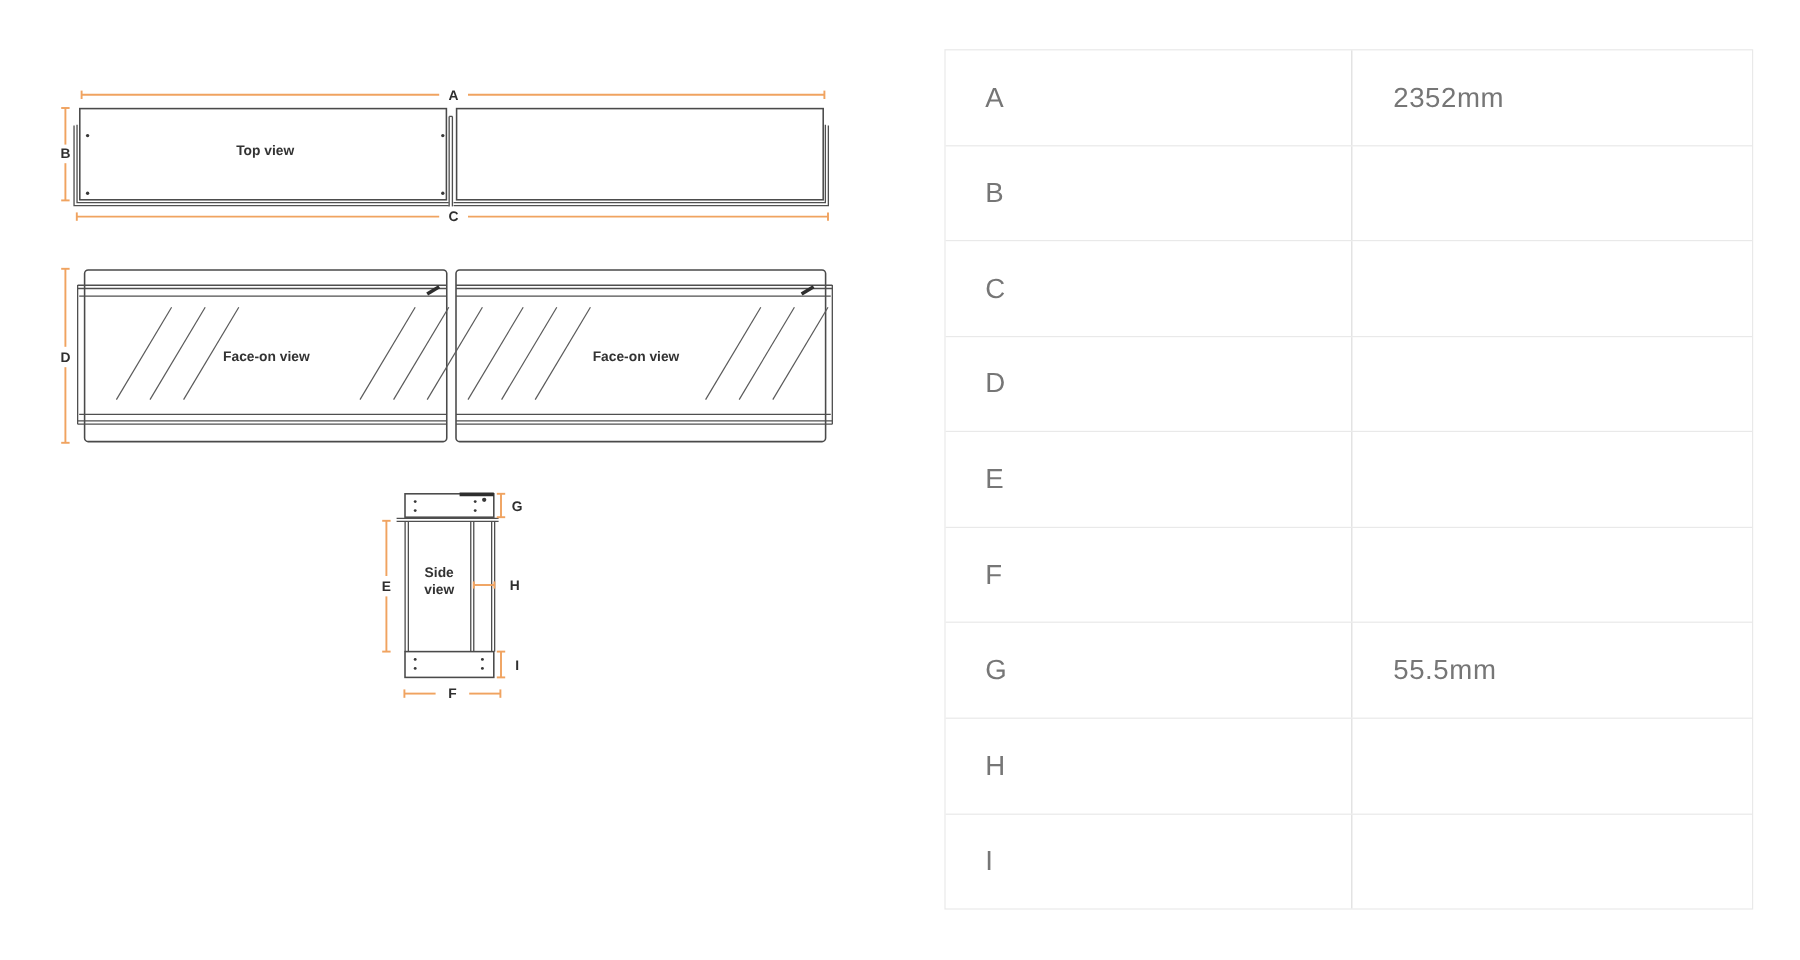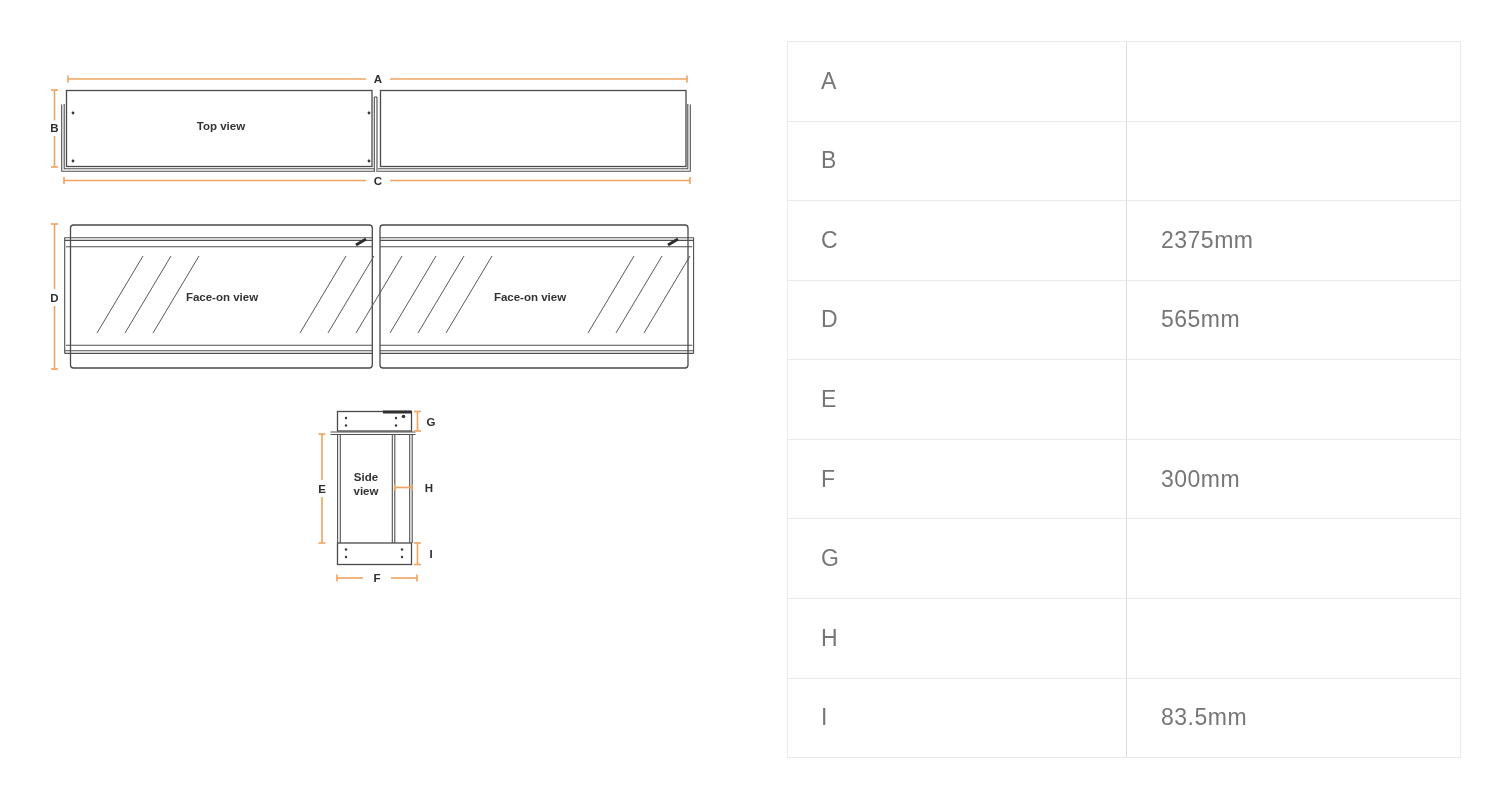--- a/index.html
+++ b/index.html
@@ -216,44 +216,42 @@
       </g>
 
       <text class="viewlabel" x="366" y="481">Side</text>
       <text class="viewlabel" x="366" y="495">view</text>
     </g>
   </svg>
 
   <div class="dim-table">
     <div class="dim-row">
       <div class="cell cell-key">A</div>
+      <div class="cell cell-value">2352mm</div>
     </div>
     <div class="dim-row">
       <div class="cell cell-key">B</div>
     </div>
     <div class="dim-row">
       <div class="cell cell-key">C</div>
-      <div class="cell cell-value">2375mm</div>
     </div>
     <div class="dim-row">
       <div class="cell cell-key">D</div>
-      <div class="cell cell-value">565mm</div>
     </div>
     <div class="dim-row">
       <div class="cell cell-key">E</div>
     </div>
     <div class="dim-row">
       <div class="cell cell-key">F</div>
-      <div class="cell cell-value">300mm</div>
     </div>
     <div class="dim-row">
       <div class="cell cell-key">G</div>
+      <div class="cell cell-value">55.5mm</div>
     </div>
     <div class="dim-row">
       <div class="cell cell-key">H</div>
     </div>
     <div class="dim-row">
       <div class="cell cell-key">I</div>
-      <div class="cell cell-value">83.5mm</div>
     </div>
   </div>
 
 </div>
 
 </body></html>

